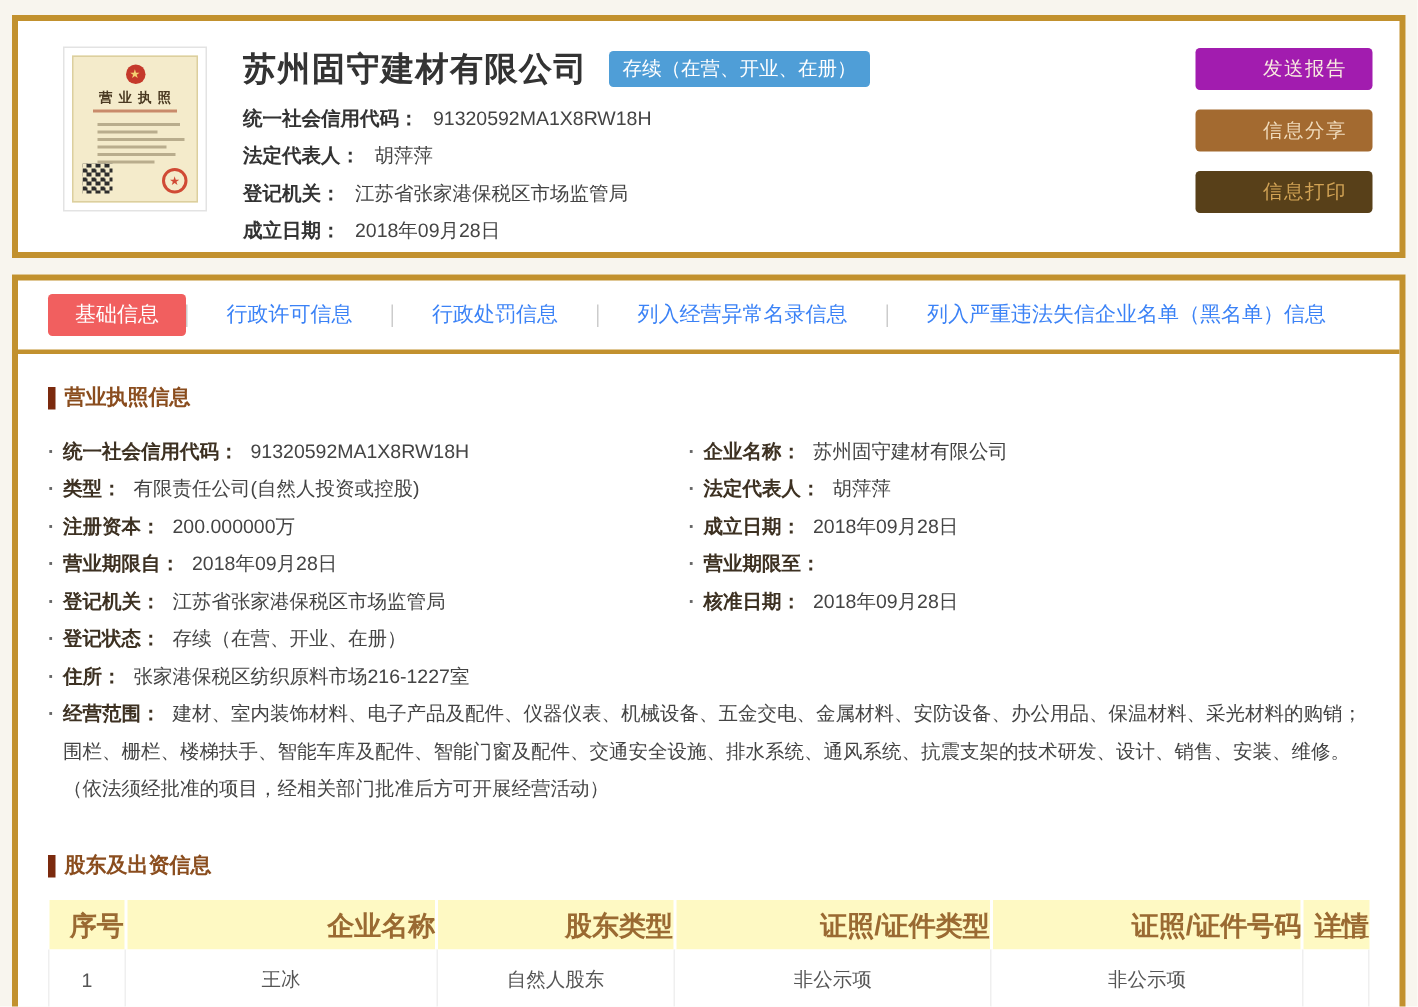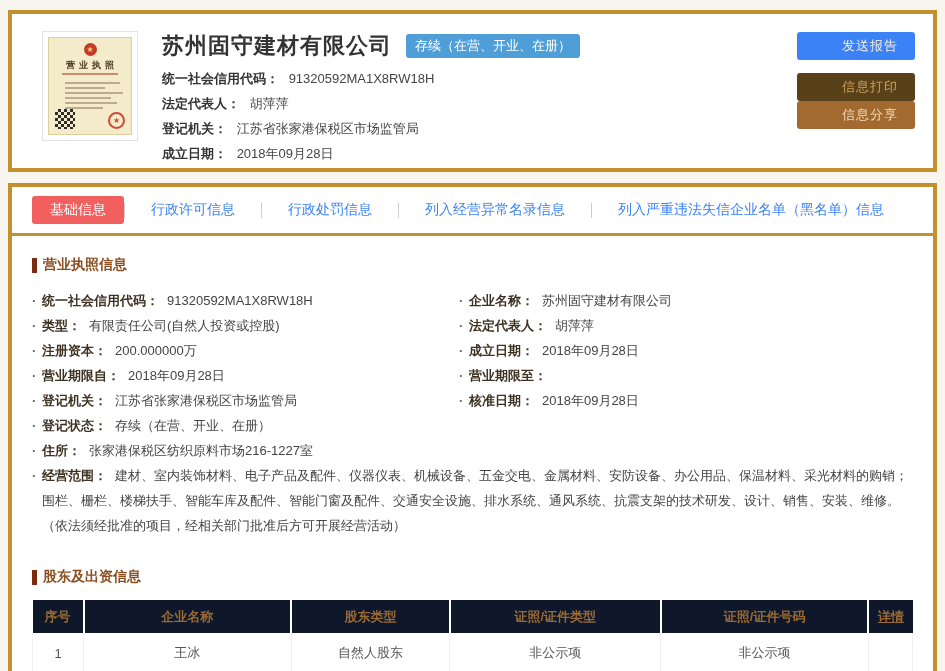--- a/index.html
+++ b/index.html
@@ -57,21 +57,21 @@
   .hfield { font-size:13px; line-height:16px; margin-bottom:9px; }
   .hfield .flabel { font-weight:bold; color:#333; }
   .hfield .fvalue { color:#444; margin-left:6px; }
 
   .actions { margin-left:auto; display:flex; flex-direction:column; padding-top:3px; }
   .act-btn {
     width:118px; height:28px; border:none; border-radius:3px; cursor:pointer;
     font-size:13px; text-align:right; padding-right:17px; margin-bottom:13px;
     font-family:inherit; letter-spacing:1px;
   }
-  .act-btn.send  { background:#3b82f6; color:#f9ece1; }
+  .act-btn.send  { background:#a21caf; color:#f9ece1; }
   .act-btn.share { background:#a36a30; color:#f0dcbd; }
   .act-btn.print { background:#584019; color:#d2a355; margin-bottom:0; }
 
   
   .main-box { margin-top:11px; height:520px; padding:0; }
   .tabs-row { height:46px; display:flex; align-items:center; padding:0 20px; }
   .tab {
     font-size:14px; color:#3b82f6; padding:0 26px; cursor:pointer; white-space:nowrap;
   }
   .tab.active {
@@ -93,22 +93,22 @@
   .fcol-right { flex:1; }
   .field { font-size:13px; line-height:25px; padding-left:10px; position:relative; }
   .field::before { content:"·"; position:absolute; left:0; color:#666; font-weight:bold; }
   .field .flabel { font-weight:bold; color:#3d3122; }
   .field .fvalue { color:#444; margin-left:8px; }
   .field.fullrow .fvalue { line-height:25px; }
 
   .shareholder-section { margin-top:30px; }
   table.sh-table { width:100%; border-collapse:collapse; table-layout:fixed; }
   .sh-table th {
-    background:#0f172a; color:#9a6a32; font-size:13px; font-weight:bold;
-    height:33px; text-align:center; border-right:2px solid #fff;
+    background:#fef9c3; color:#9a6a32; font-size:18px; font-weight:bold;
+    height:33px; text-align:right; border-right:2px solid #fff;
   }
   .sh-table th:last-child { border-right:none;text-decoration:underline; }
   .sh-table td {
     background:#fff; color:#555; font-size:13px; height:41px; text-align:center;
     border-right:1px solid #efefef; border-bottom:1px solid #efefef;
   }
   .sh-table td:first-child { border-left:1px solid #efefef; }
   .sh-table tr td:last-child { border-right:1px solid #efefef; }
   .col-idx { width:5.8%; } .col-name { width:23.6%; } .col-type { width:18%; }
   .col-certtype { width:24%; } .col-certno { width:23.6%; } .col-detail { width:5%; }
@@ -158,22 +158,22 @@
         <span class="fvalue">江苏省张家港保税区市场监管局</span>
       </div>
       <div class="hfield">
         <span class="flabel">成立日期：</span>
         <span class="fvalue">2018年09月28日</span>
       </div>
     </div>
 
     <div class="actions">
       <button class="act-btn send">发送报告</button>
+      <button class="act-btn share">信息分享</button>
       <button class="act-btn print">信息打印</button>
-      <button class="act-btn share">信息分享</button>
     </div>
   </div>
 
   <div class="box main-box">
 
     <div class="tabs-row">
       <span class="tab active">基础信息</span>
       <span class="tab-divider"></span>
       <span class="tab">行政许可信息</span>
       <span class="tab-divider"></span>

